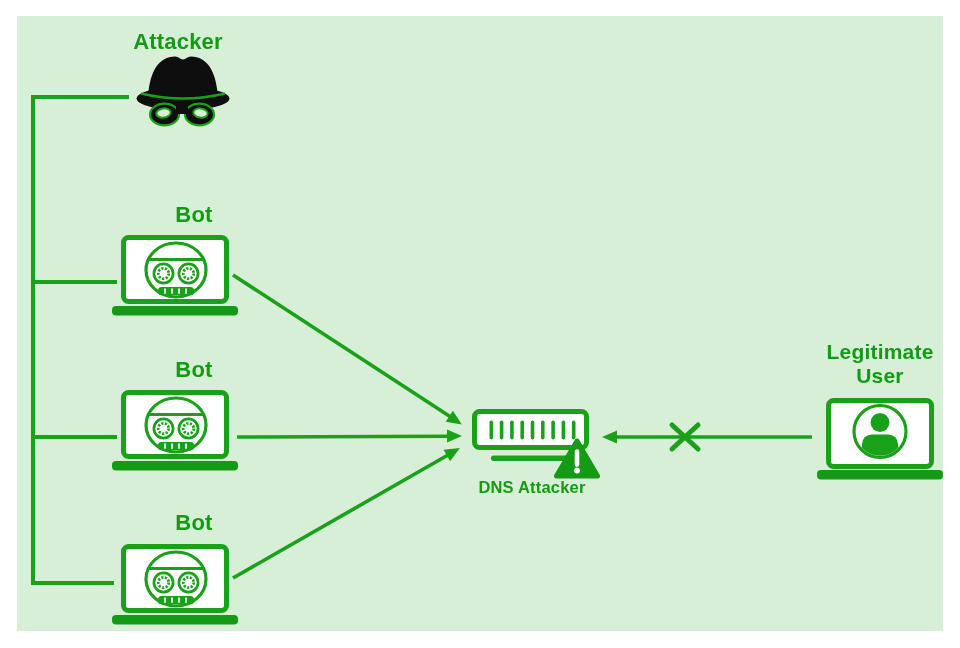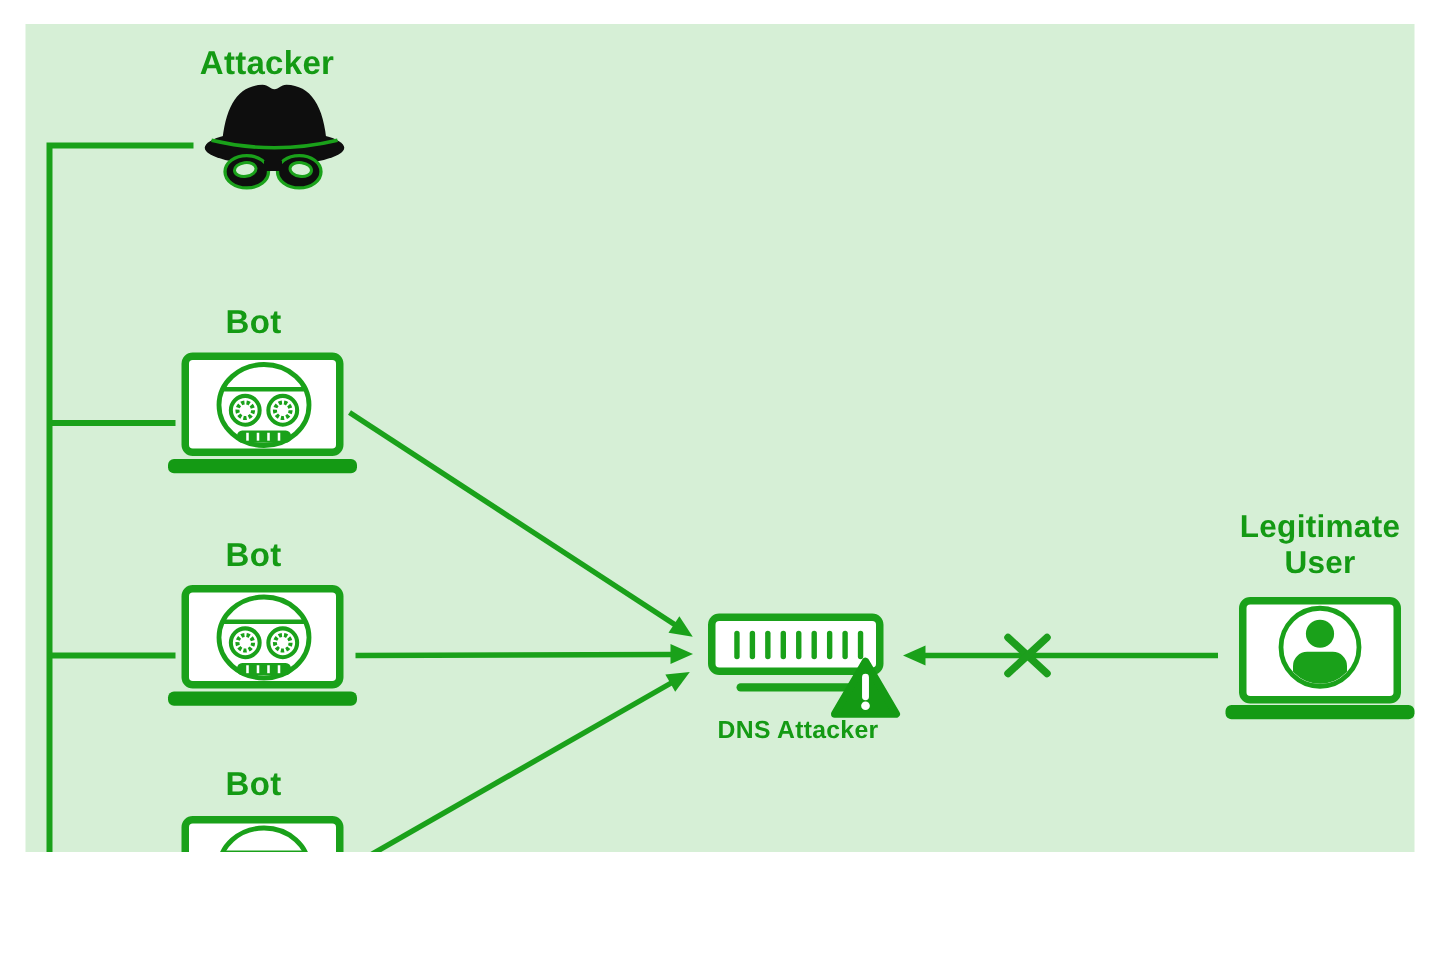--- a/index.html
+++ b/index.html
@@ -1,18 +1,18 @@
 <!DOCTYPE html>
 <html><head>
 <meta charset="utf-8">
 <style>
   html,body{margin:0;padding:0;background:#ffffff;}
   .frame{
     position:relative;
-    width:960px;height:568px;
+    width:960px;height:648px;
     background:#ffffff;
     overflow:hidden;
     font-family:"Liberation Sans", sans-serif;
   }
   .panel{
     position:absolute;
     left:17px;top:16px;
     width:926px;height:615px;
     background:#d6efd6;
   }
@@ -23,21 +23,21 @@
   }
   .label{
     position:absolute;
     color:#149a14;
     font-weight:700;
     text-align:center;
     line-height:1.12;
     letter-spacing:0.2px;
   }
   .attacker-label{left:108px;top:30px;width:140px;font-size:22px;}
-  .bot-label{left:109px;width:120px;font-size:22px;}
+  .bot-label{left:134px;width:120px;font-size:22px;}
   .bot1-label{top:203px;}
   .bot2-label{top:358px;}
   .bot3-label{top:511px;}
   .dns-label{left:452px;top:478px;width:160px;font-size:16.5px;}
   .user-label{left:818px;top:340px;width:124px;font-size:21px;}
 </style>
 </head>
 <body>
 
 <div class="frame">

